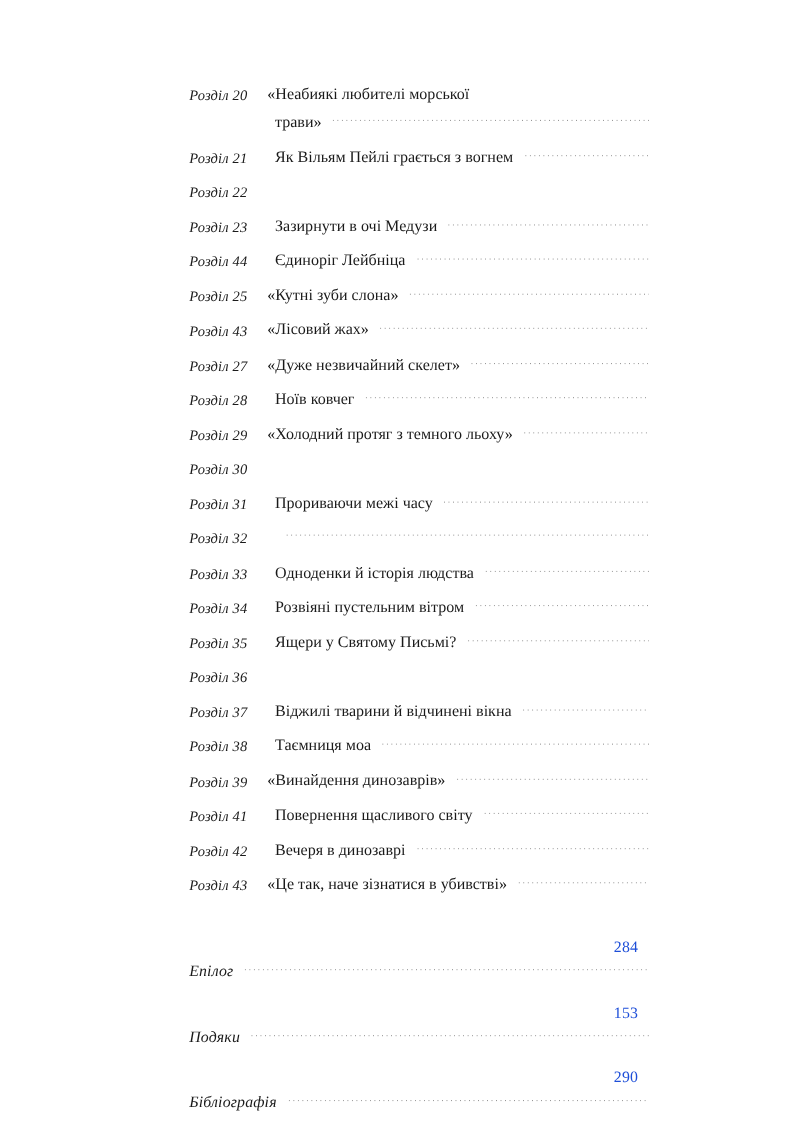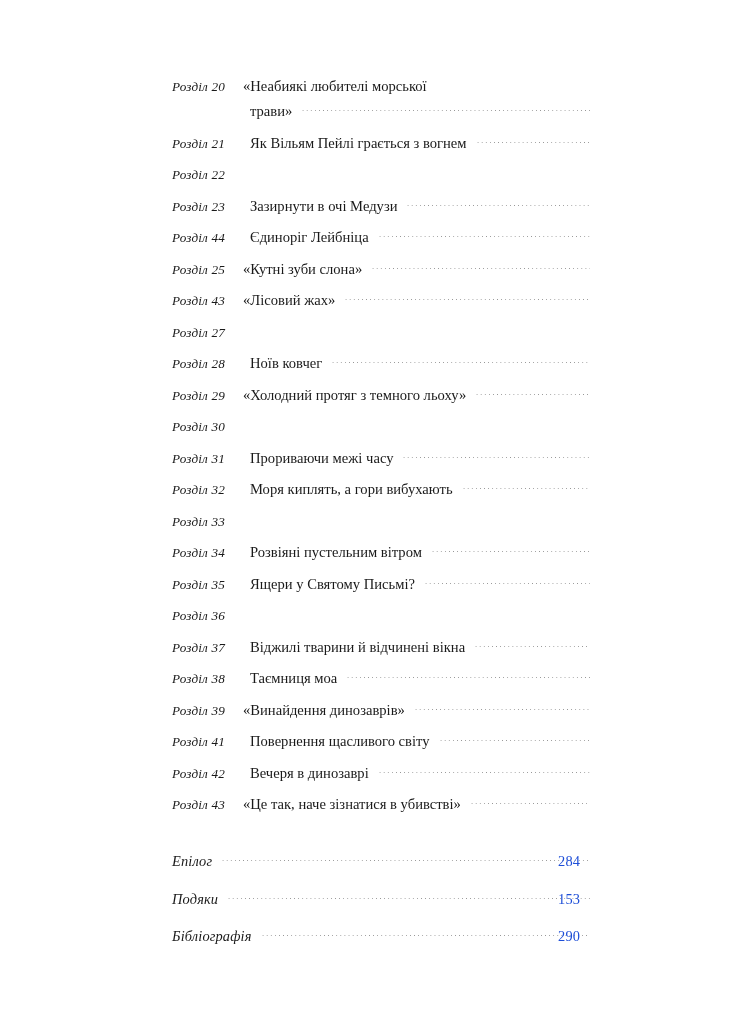--- a/index.html
+++ b/index.html
@@ -121,20 +121,21 @@
     padding-left: 172px;
     padding-right: 140px;
     margin-bottom: 12.5px;
   }
   .back-row .back-title {
     font-style: italic;
     font-size: 14.4px;
     line-height: 25px;
     white-space: pre;
     letter-spacing: 0.15px;
+    margin-top: 22px;
   }
 </style>
 </head>
 <body>
 
 <div class="page">
   <div class="toc">
 
     <div id="chapter-list">
         <div class="toc-row">
@@ -192,20 +193,26 @@
           <div class="chap-label">Розділ 43</div>
           <div class="entry-body">
             <div class="entry-line hang">
               <span class="title-text">«Лісовий жах»</span>
               <span class="leader"></span>
             </div>
           </div>
         </div>
         <div class="toc-row">
           <div class="chap-label">Розділ 27</div>
+          <div class="entry-body">
+            <div class="entry-line hang">
+              <span class="title-text">«Дуже незвичайний скелет»</span>
+              <span class="leader"></span>
+            </div>
+          </div>
         </div>
         <div class="toc-row">
           <div class="chap-label">Розділ 28</div>
           <div class="entry-body">
             <div class="entry-line">
               <span class="title-text">Ноїв ковчег</span>
               <span class="leader"></span>
             </div>
           </div>
         </div>
@@ -227,27 +234,32 @@
             <div class="entry-line">
               <span class="title-text">Прориваючи межі часу</span>
               <span class="leader"></span>
             </div>
           </div>
         </div>
         <div class="toc-row">
           <div class="chap-label">Розділ 32</div>
           <div class="entry-body">
             <div class="entry-line">
-              <span class="title-text">Моря киплять, а гори вибухають</span>
               <span class="leader"></span>
             </div>
           </div>
         </div>
         <div class="toc-row">
           <div class="chap-label">Розділ 33</div>
+          <div class="entry-body">
+            <div class="entry-line">
+              <span class="title-text">Одноденки й історія людства</span>
+              <span class="leader"></span>
+            </div>
+          </div>
         </div>
         <div class="toc-row">
           <div class="chap-label">Розділ 34</div>
           <div class="entry-body">
             <div class="entry-line">
               <span class="title-text">Розвіяні пустельним вітром</span>
               <span class="leader"></span>
             </div>
           </div>
         </div>

